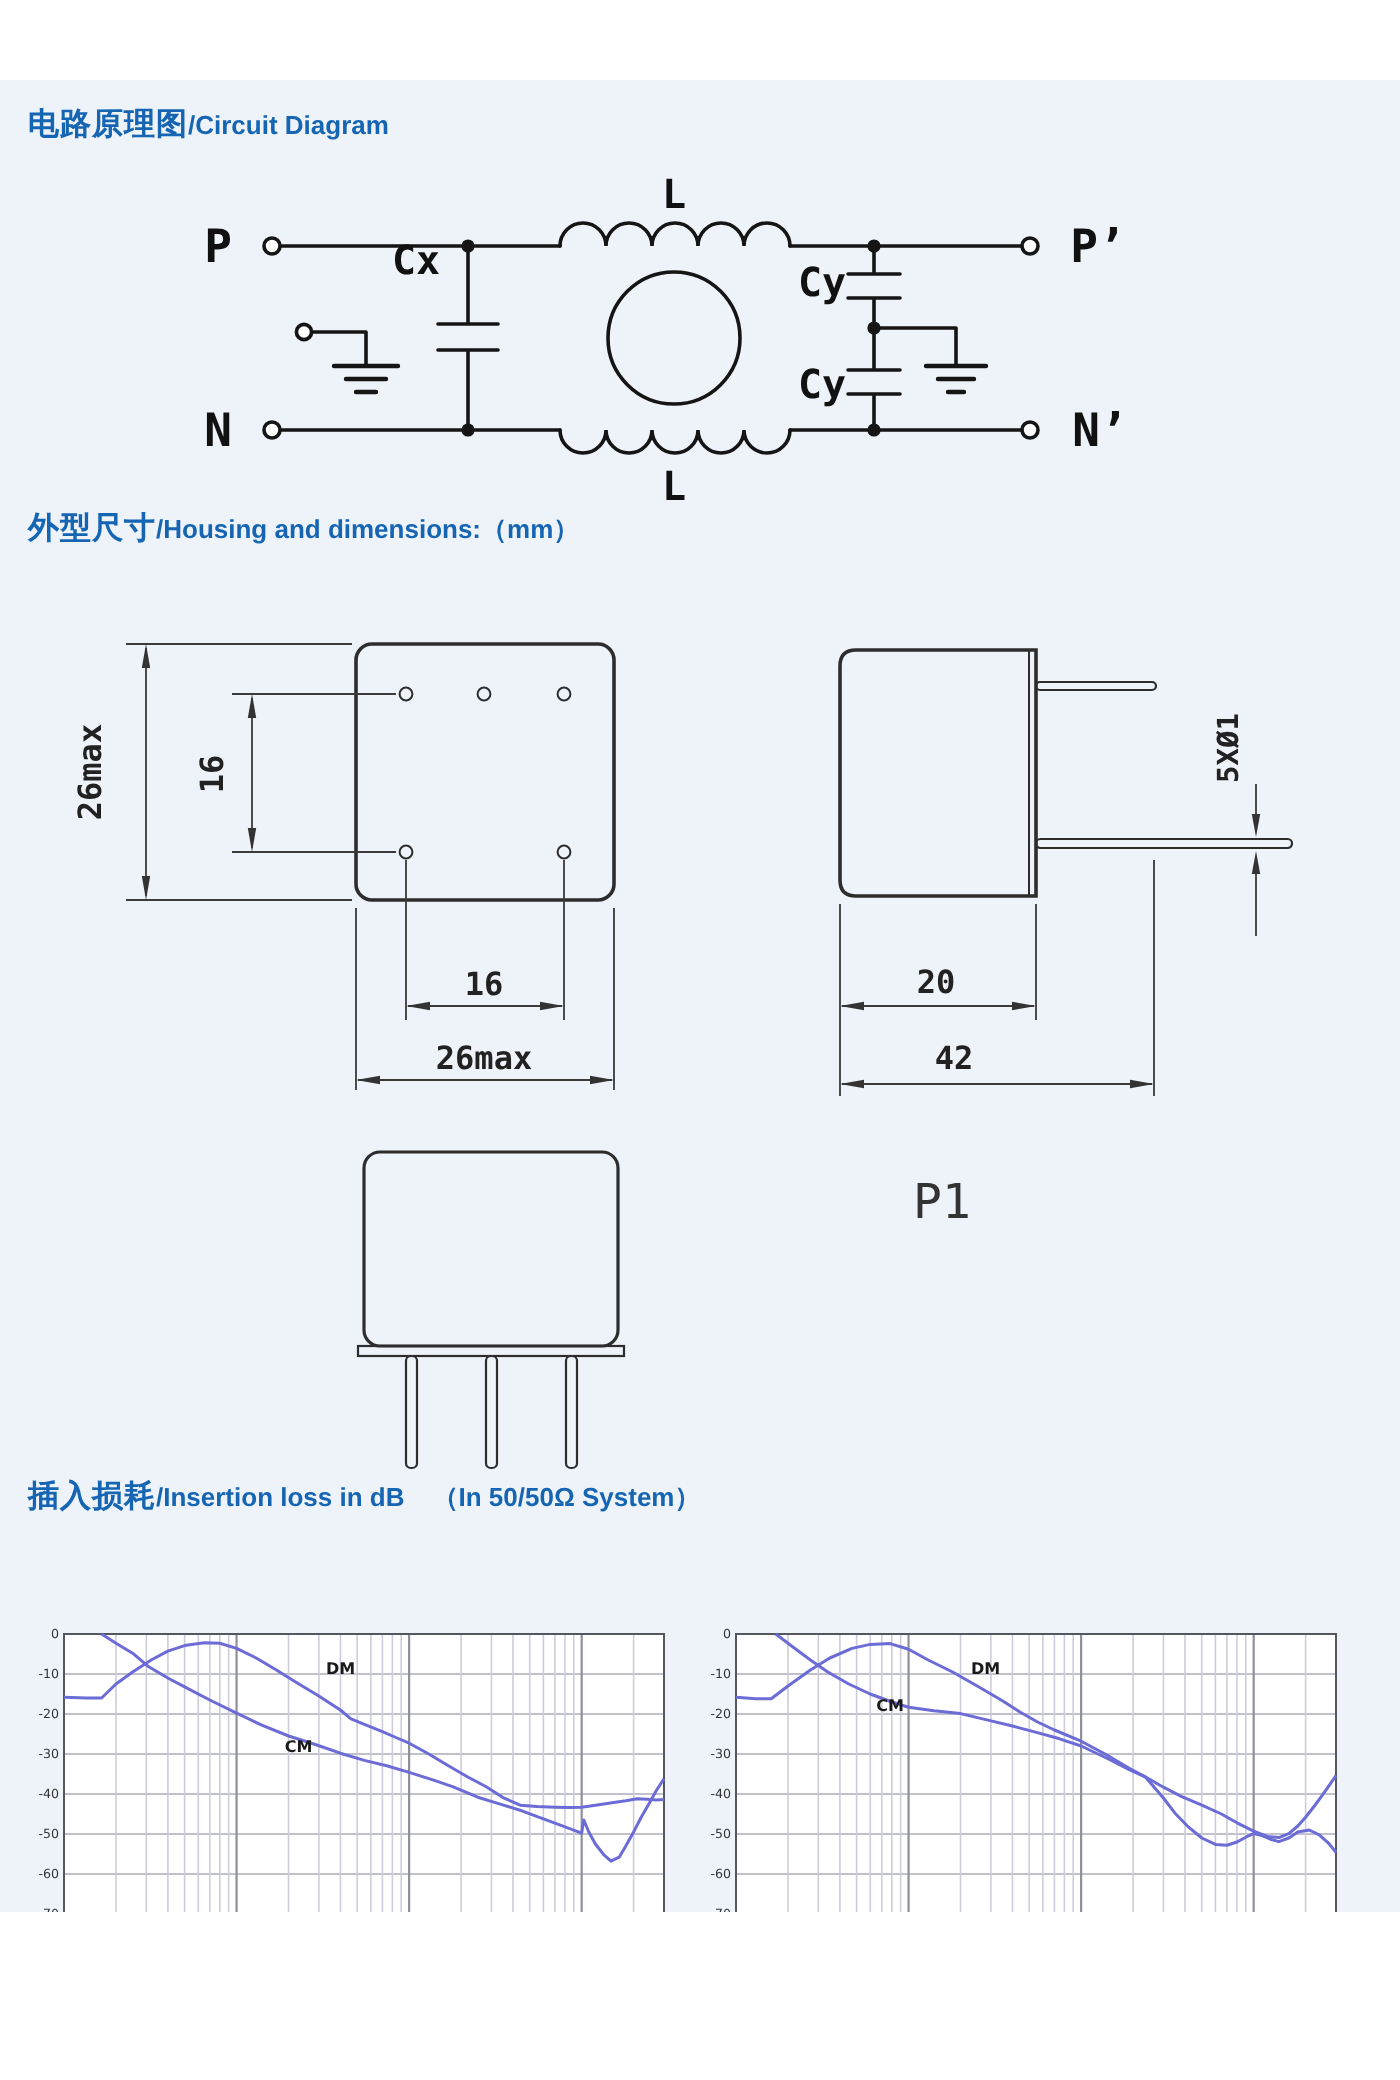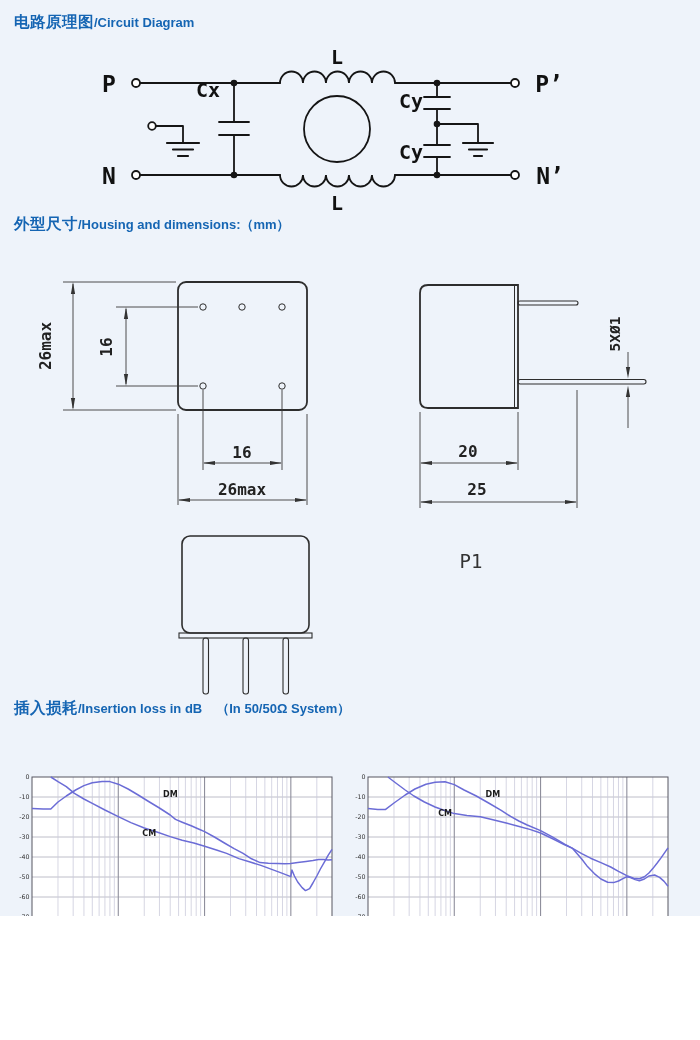--- a/index.html
+++ b/index.html
@@ -1,27 +1,27 @@
 <!DOCTYPE html>
 <html><head>
 <meta charset="utf-8">
 <style>
   html,body{margin:0;padding:0;}
   body{font-family:"Liberation Sans","DejaVu Sans",sans-serif;}
-  .page{position:relative;width:700px;height:916px;background:#eef3fa;overflow:hidden;}
+  .page{position:relative;width:700px;height:916px;background:#eef3fa;overflow:hidden;margin-top:40px;}
   .hdr{position:absolute;left:14px;color:#1565b3;white-space:nowrap;}
   .hdr .zh{font-size:15.5px;font-weight:bold;letter-spacing:.5px;}
   .hdr .en{font-size:13px;font-weight:bold;}
   .hdr .note{font-size:13px;font-weight:bold;margin-left:14px;}
   svg.art{position:absolute;left:0;top:0;pointer-events:none;}
   .lab{position:absolute;transform:translate(-50%,-50%);font-family:"DejaVu Sans Mono",monospace;
        color:#111;font-weight:600;white-space:nowrap;}
   .lab.rot{transform:translate(-50%,-50%) rotate(-90deg);}
   .f23{font-size:23px;} .f20{font-size:20px;} .f16{font-size:16px;color:#222;}
-  .f14{font-size:14.5px;color:#222;} .f19{font-size:19px;font-weight:500;color:#333;}
+  .f14{font-size:14.5px;color:#222;} .f19{font-size:24px;font-weight:500;color:#333;}
   svg.chart{position:absolute;}
   .cap{position:absolute;width:340px;text-align:center;font-size:15px;color:#222;
        font-family:Liberation Mono, monospace;}
 </style>
 </head>
 <body>
 
 <div class="page">
 
   <div class="hdr" style="top:12px">
@@ -128,21 +128,21 @@
   <span class="lab f20" style="left:411px;top:152px">Cy</span>
   <span class="lab f20" style="left:337px;top:57px">L</span>
   <span class="lab f20" style="left:337px;top:203px">L</span>
 
   <span class="lab f16 rot" style="left:45px;top:346px">26max</span>
   <span class="lab f16 rot" style="left:106px;top:347px">16</span>
   <span class="lab f16" style="left:242px;top:452px">16</span>
   <span class="lab f16" style="left:242px;top:489px">26max</span>
   <span class="lab f14 rot" style="left:615px;top:334px">5XØ1</span>
   <span class="lab f16" style="left:468px;top:451px">20</span>
-  <span class="lab f16" style="left:477px;top:489px">25</span>
+  <span class="lab f16" style="left:477px;top:489px">42</span>
   <span class="lab f19" style="left:471px;top:561px">P1</span>
 
   <svg class="chart" style="left:2px;top:763px" width="345" height="232">
       <rect x="30" y="14" width="300" height="200" fill="#ffffff"></rect>
       <line x1="30" x2="330" y1="34" y2="34" stroke="#adadbb" stroke-width="0.8"></line>
       <line x1="30" x2="330" y1="54" y2="54" stroke="#adadbb" stroke-width="0.8"></line>
       <line x1="30" x2="330" y1="74" y2="74" stroke="#adadbb" stroke-width="0.8"></line>
       <line x1="30" x2="330" y1="94" y2="94" stroke="#adadbb" stroke-width="0.8"></line>
       <line x1="30" x2="330" y1="114" y2="114" stroke="#adadbb" stroke-width="0.8"></line>
       <line x1="30" x2="330" y1="134" y2="134" stroke="#adadbb" stroke-width="0.8"></line>

